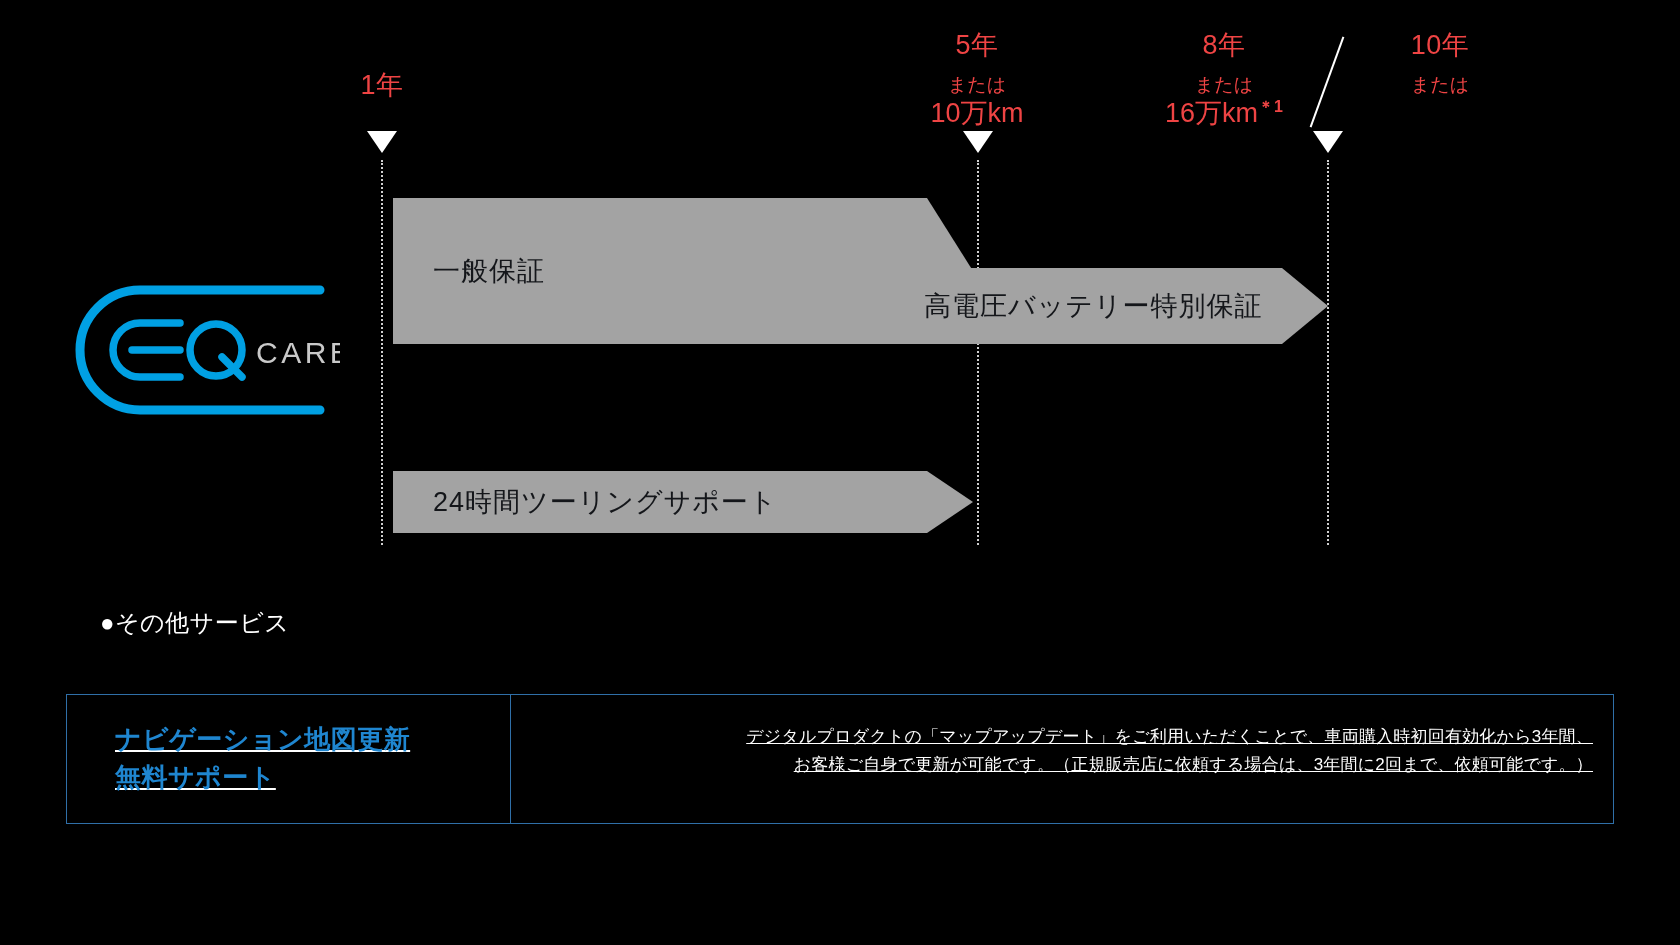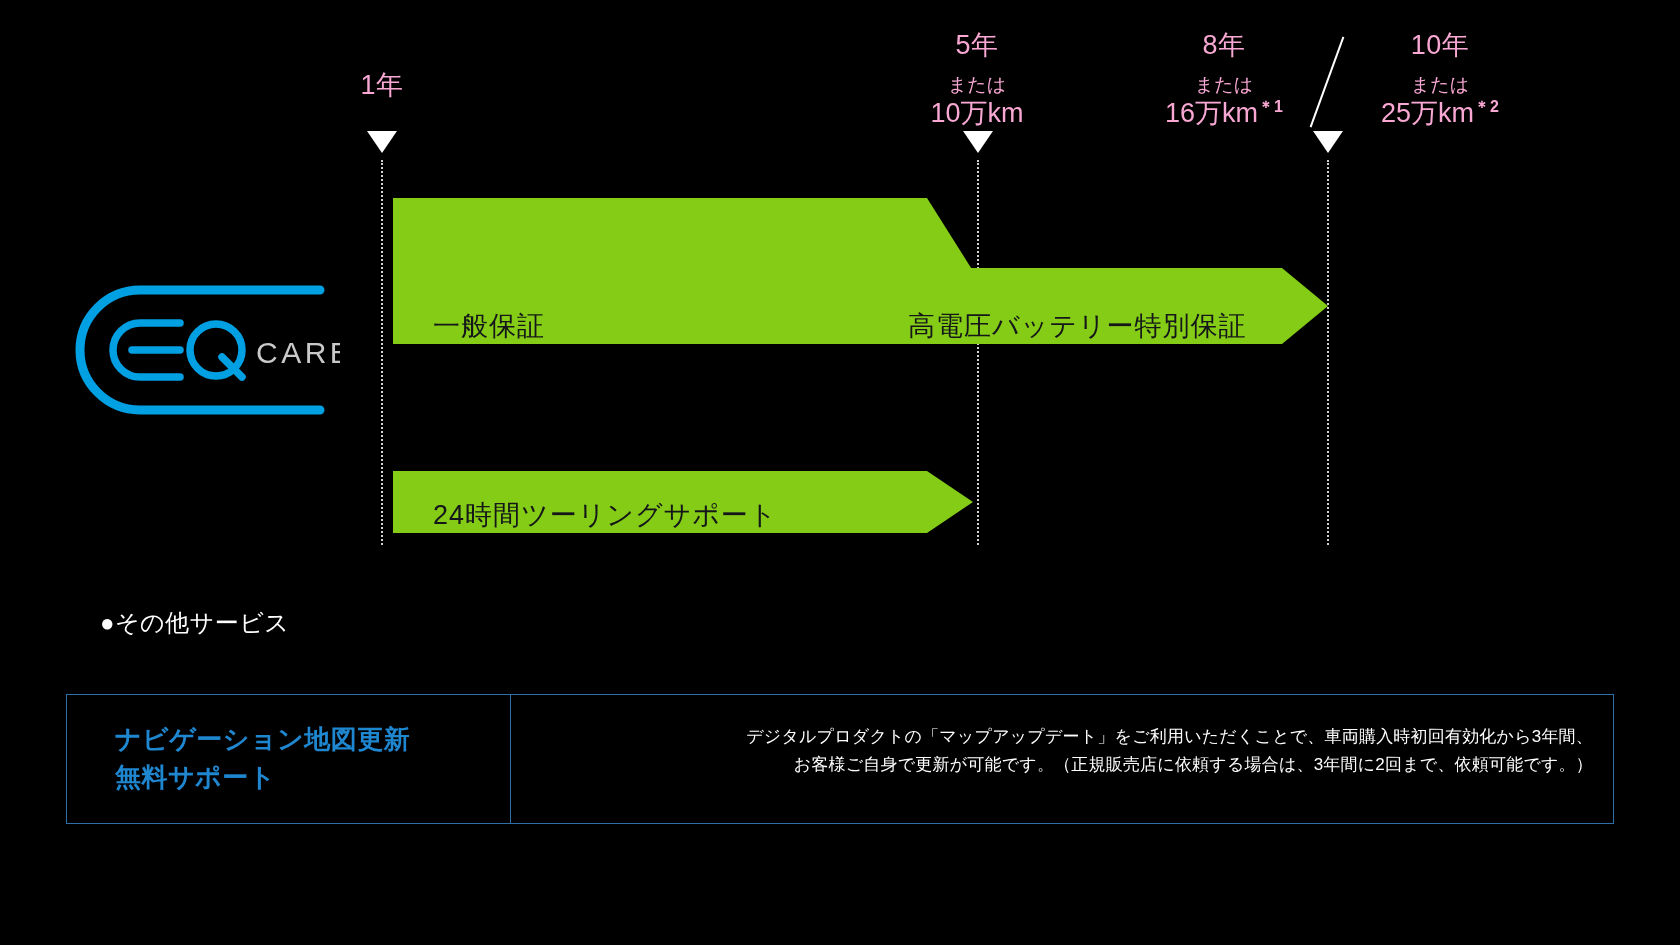--- a/index.html
+++ b/index.html
@@ -21,21 +21,21 @@
     left: 0; top: 0;
     width: 1680px;
     height: 945px;
     background: #000000;
   }
 
   
   .marker {
     position: absolute;
     text-align: center;
-    color: #f9a8d4;
+    color: #ef4444;
     line-height: 1.16;
     white-space: nowrap;
   }
   .marker .big {
     font-size: 27px;
     letter-spacing: .5px;
     display: block;
   }
   .marker .mid {
     font-size: 19px;
@@ -70,23 +70,23 @@
     position: absolute;
     width: 2px;
     background: #ffffff;
     transform: rotate(20deg);
     transform-origin: center;
   }
 
   
   .bar {
     position: absolute;
-    background: #84cc16;
+    background: #a3a3a3;
     display: flex;
-    align-items: flex-end;
+    align-items: center;
     color: #111111;
   }
   .bar .bar-label {
     font-size: 27px;
     color: #14161a;
     letter-spacing: 1px;
     white-space: nowrap;
   }
   .bar.arrow {
     
@@ -105,20 +105,21 @@
     color: #ffffff;
     letter-spacing: .5px;
     white-space: nowrap;
     margin-left: 40px;
   }
   .svc-table {
     position: absolute;
     border: 1px solid #2f6fa8;
     box-sizing: border-box;
     display: flex;
+    text-decoration: underline;
   }
   .svc-cell-title {
     width: 444px;
     border-right: 1px solid #2f6fa8;
     box-sizing: border-box;
     display: flex;
     align-items: center;
     padding-left: 48px;
   }
   .svc-title-text {
@@ -169,21 +170,20 @@
     <span class="big">8年</span>
     <span class="mid">または</span>
     <span class="km"><span>16万km</span><span class="sup">＊1</span></span>
   </div>
 
   <div class="slash" style="left:1326px; top:34px; height:96px;"></div>
 
   <div class="marker" style="left:1330px; top:30px; width:220px;">
     <span class="big">10年</span>
     <span class="mid">または</span>
-    <span class="km"><span>25万km</span><span class="sup">＊2</span></span>
   </div>
   <div class="tri" style="left:1313px; top:131px;"></div>
 
   <div class="logo" style="left:70px; top:275px; width:270px; height:150px;">
     <svg width="270" height="150" viewBox="0 0 270 150">
 
       <path d="M250 15 H70 A60 60 0 0 0 70 135 H250" fill="none" stroke="#00A0E3" stroke-width="9" stroke-linecap="round"></path>
 
       <path d="M110 48 H70 A27 27 0 0 0 70 102 H110" fill="none" stroke="#00A0E3" stroke-width="7.5" stroke-linecap="round"></path>
       <line x1="62" y1="75" x2="110" y2="75" stroke="#00A0E3" stroke-width="7.5" stroke-linecap="round"></line>
@@ -193,21 +193,21 @@
 
       <text x="186" y="88" font-family="Liberation Sans, sans-serif" font-size="30" letter-spacing="3.5" fill="#c9c9c9">CARE</text>
     </svg>
   </div>
 
   <div class="bar arrow" style="left:393px; top:198px; width:580px; height:146px;">
     <span class="bar-label" style="margin-left:40px;">一般保証</span>
   </div>
 
   <div class="bar arrow" style="left:880px; top:268px; width:448px; height:76px;">
-    <span class="bar-label" style="margin-left:28px;">高電圧バッテリー特別保証</span>
+    <span class="bar-label" style="margin-left:44px;">高電圧バッテリー特別保証</span>
   </div>
 
 
   <div class="bar arrow" style="left:393px; top:471px; width:580px; height:62px;">
     <span class="bar-label" style="margin-left:40px;">24時間ツーリングサポート</span>
   </div>
 
   <div class="section-head" style="left:60px; top:607px;">●その他サービス</div>
 
   <div class="svc-table" style="left:66px; top:694px; width:1548px; height:130px;">

